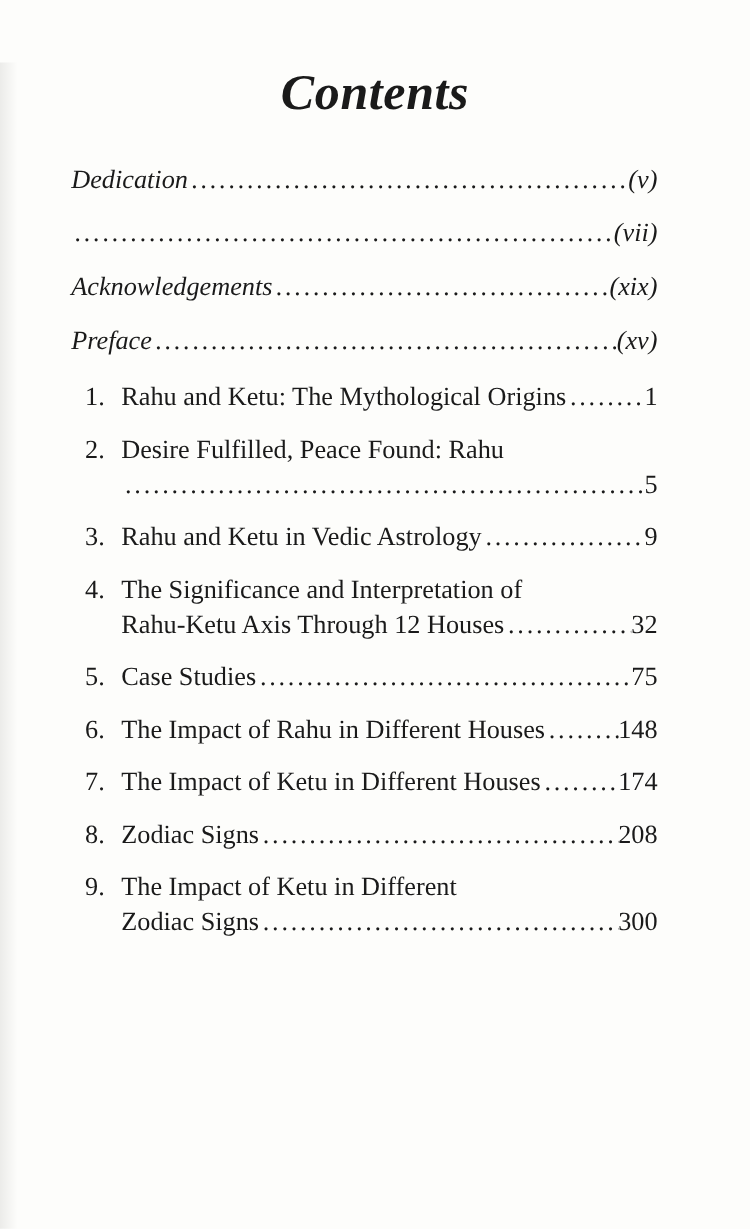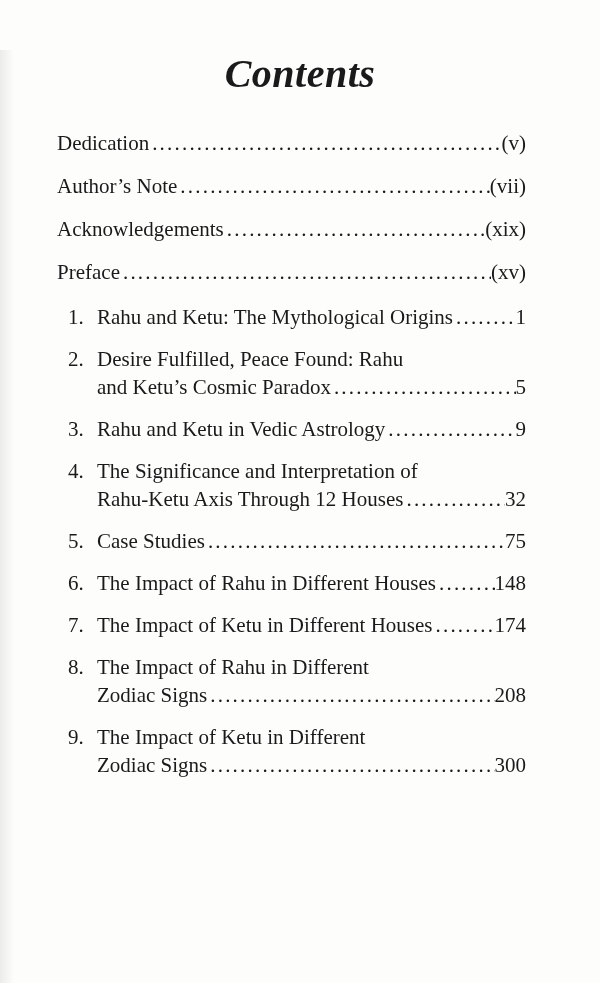--- a/index.html
+++ b/index.html
@@ -48,20 +48,21 @@
     font-size: 21px;
   }
 
   .row {
     display: flex;
     align-items: baseline;
   }
 
   
   .fm {
+    font-style: italic;
     line-height: 24px;
     margin-bottom: 19px;
     align-items: center;
   }
 
   
   .chapter {
     display: flex;
     align-items: flex-start;
     padding-left: 11px;
@@ -102,21 +103,20 @@
   <h1 class="title">Contents</h1>
 
   <div class="toc">
 
     <div class="row fm">
       <span class="label">Dedication</span>
       <span class="dots"></span>
       <span class="pagenum">(v)</span>
     </div>
     <div class="row fm">
-      <span class="label">Author’s Note</span>
       <span class="dots"></span>
       <span class="pagenum">(vii)</span>
     </div>
     <div class="row fm">
       <span class="label">Acknowledgements</span>
       <span class="dots"></span>
       <span class="pagenum">(xix)</span>
     </div>
     <div class="row fm">
       <span class="label">Preface</span>
@@ -133,21 +133,20 @@
           <span class="pagenum">1</span>
         </div>
       </div>
     </div>
 
     <div class="chapter">
       <span class="num">2.</span>
       <div class="body">
         <div>Desire Fulfilled, Peace Found: Rahu</div>
         <div class="row">
-          <span class="label">and Ketu’s Cosmic Paradox</span>
           <span class="dots"></span>
           <span class="pagenum">5</span>
         </div>
       </div>
     </div>
 
     <div class="chapter">
       <span class="num">3.</span>
       <div class="body">
         <div class="row">
@@ -199,21 +198,20 @@
           <span class="label">The Impact of Ketu in Different Houses</span>
           <span class="dots"></span>
           <span class="pagenum">174</span>
         </div>
       </div>
     </div>
 
     <div class="chapter">
       <span class="num">8.</span>
       <div class="body">
-        <div>The Impact of Rahu in Different</div>
         <div class="row">
           <span class="label">Zodiac Signs</span>
           <span class="dots"></span>
           <span class="pagenum">208</span>
         </div>
       </div>
     </div>
 
     <div class="chapter">
       <span class="num">9.</span>

